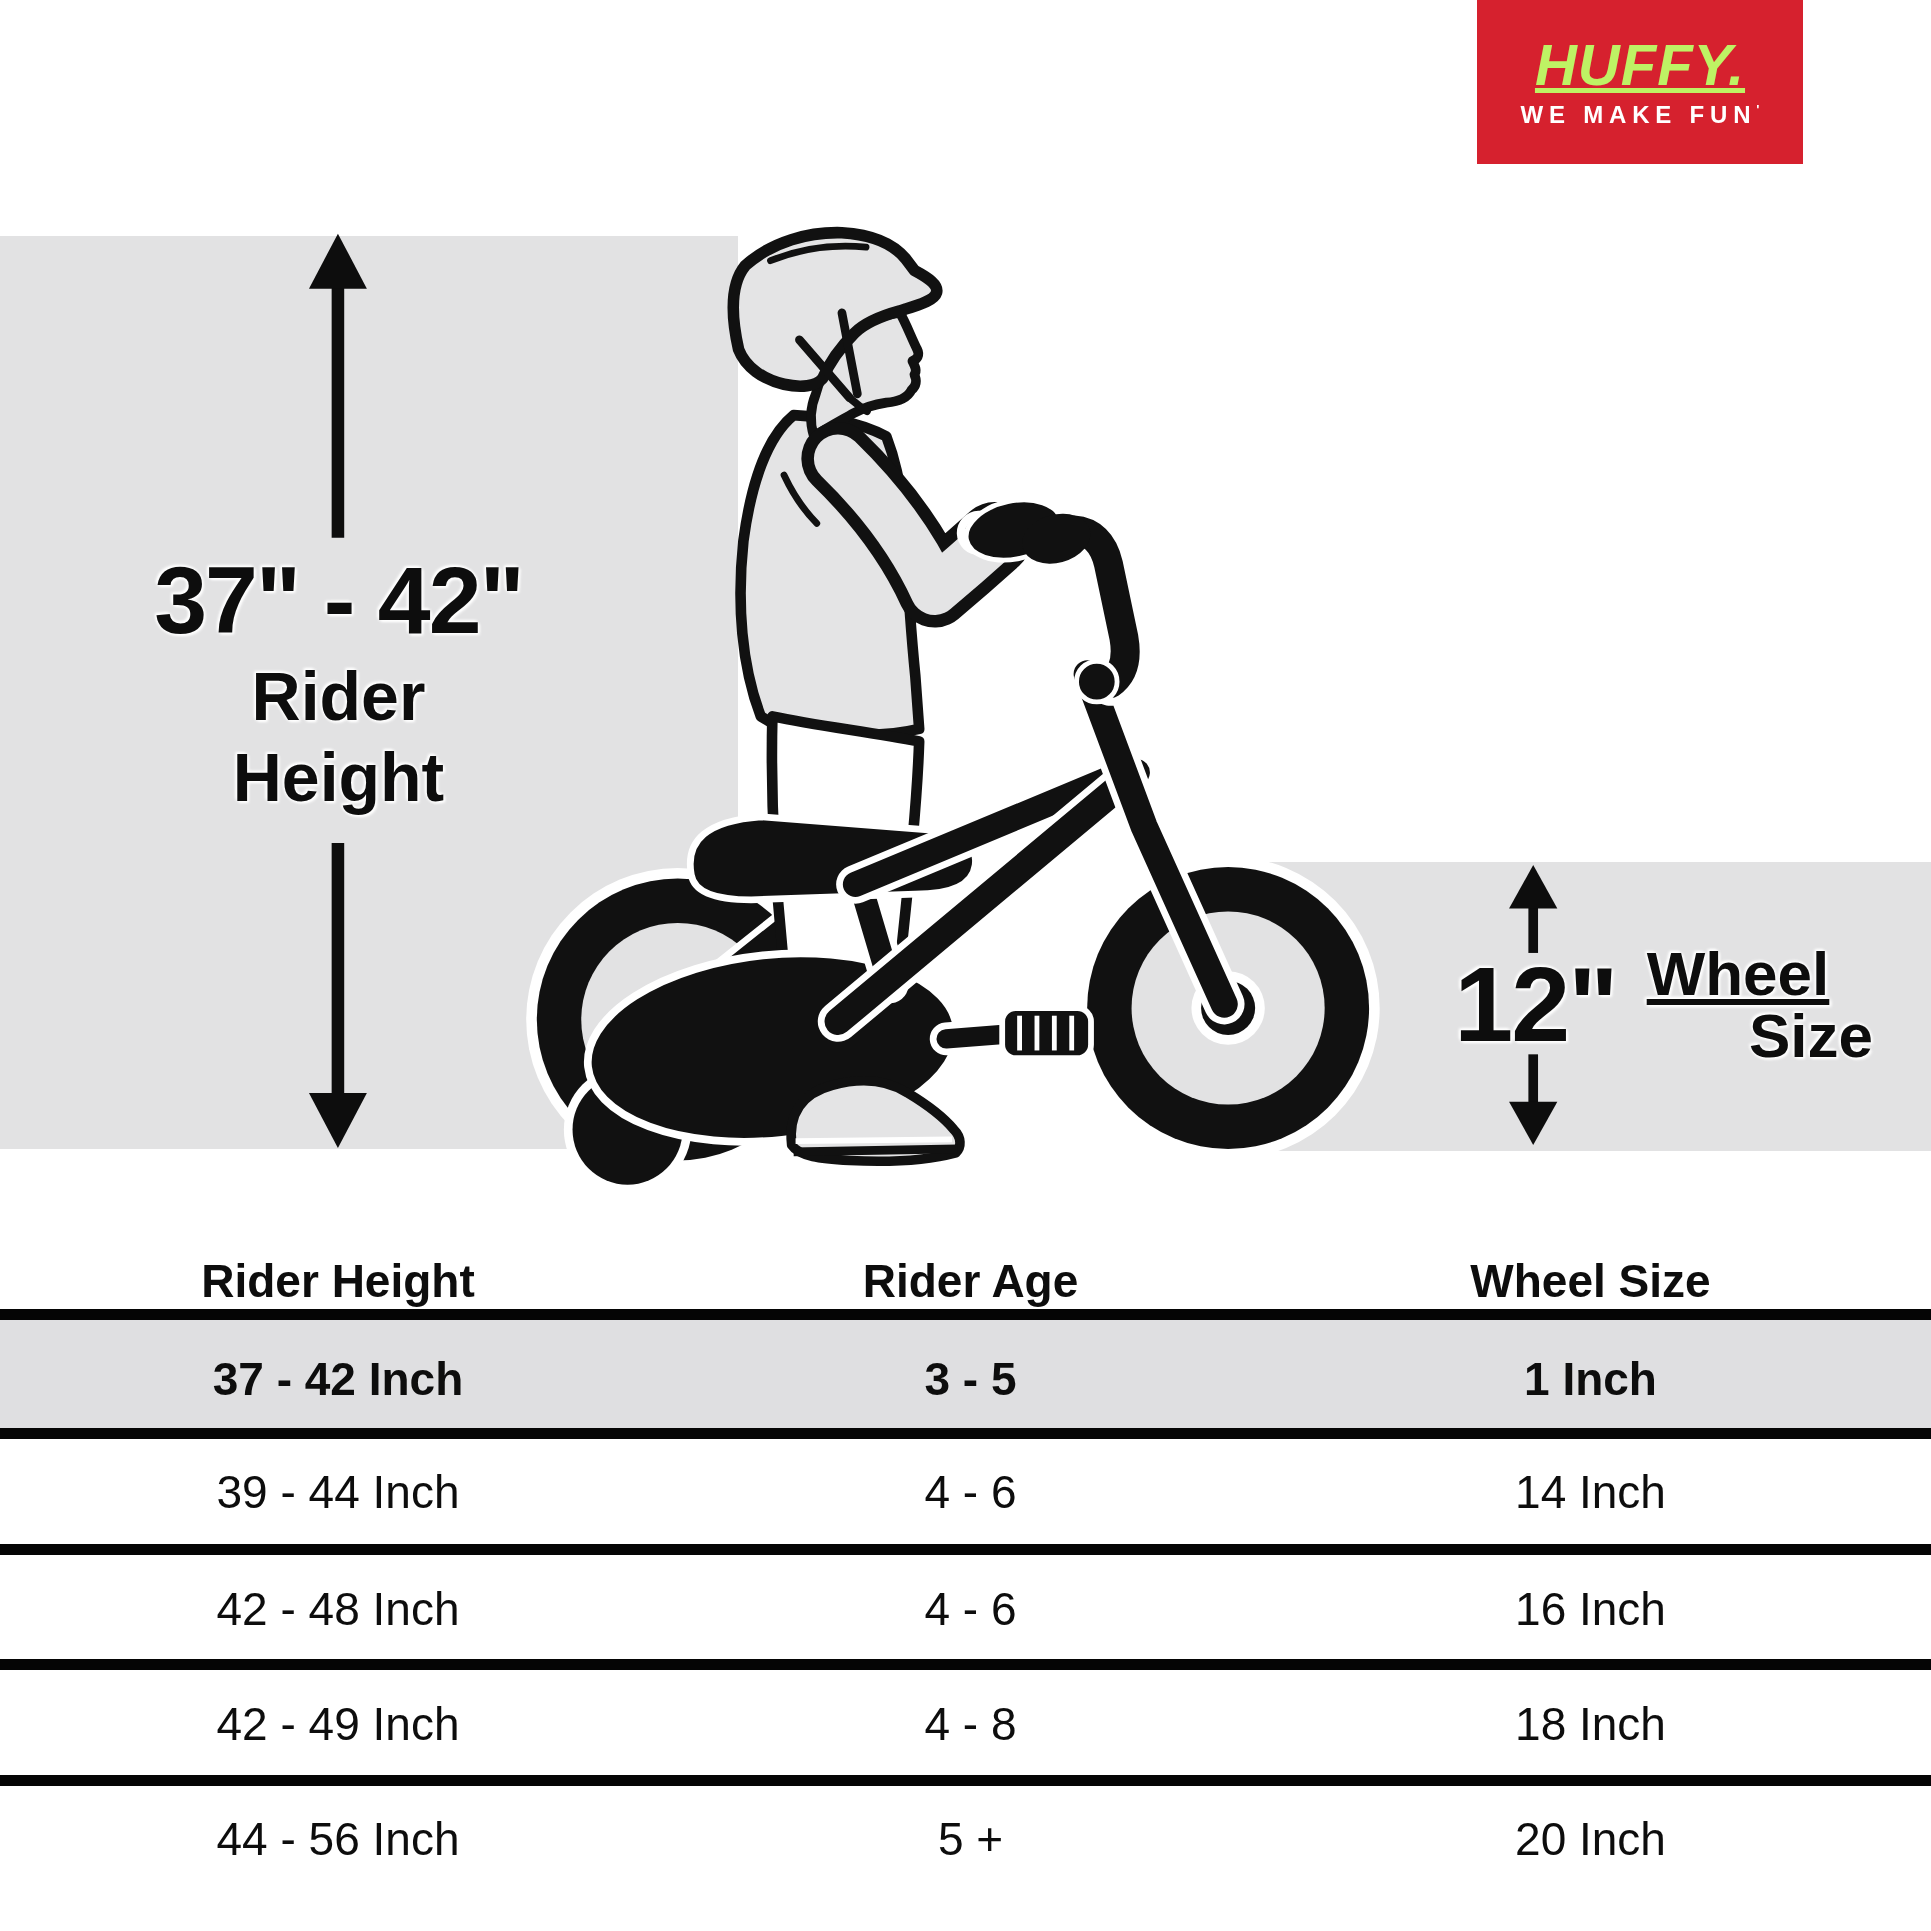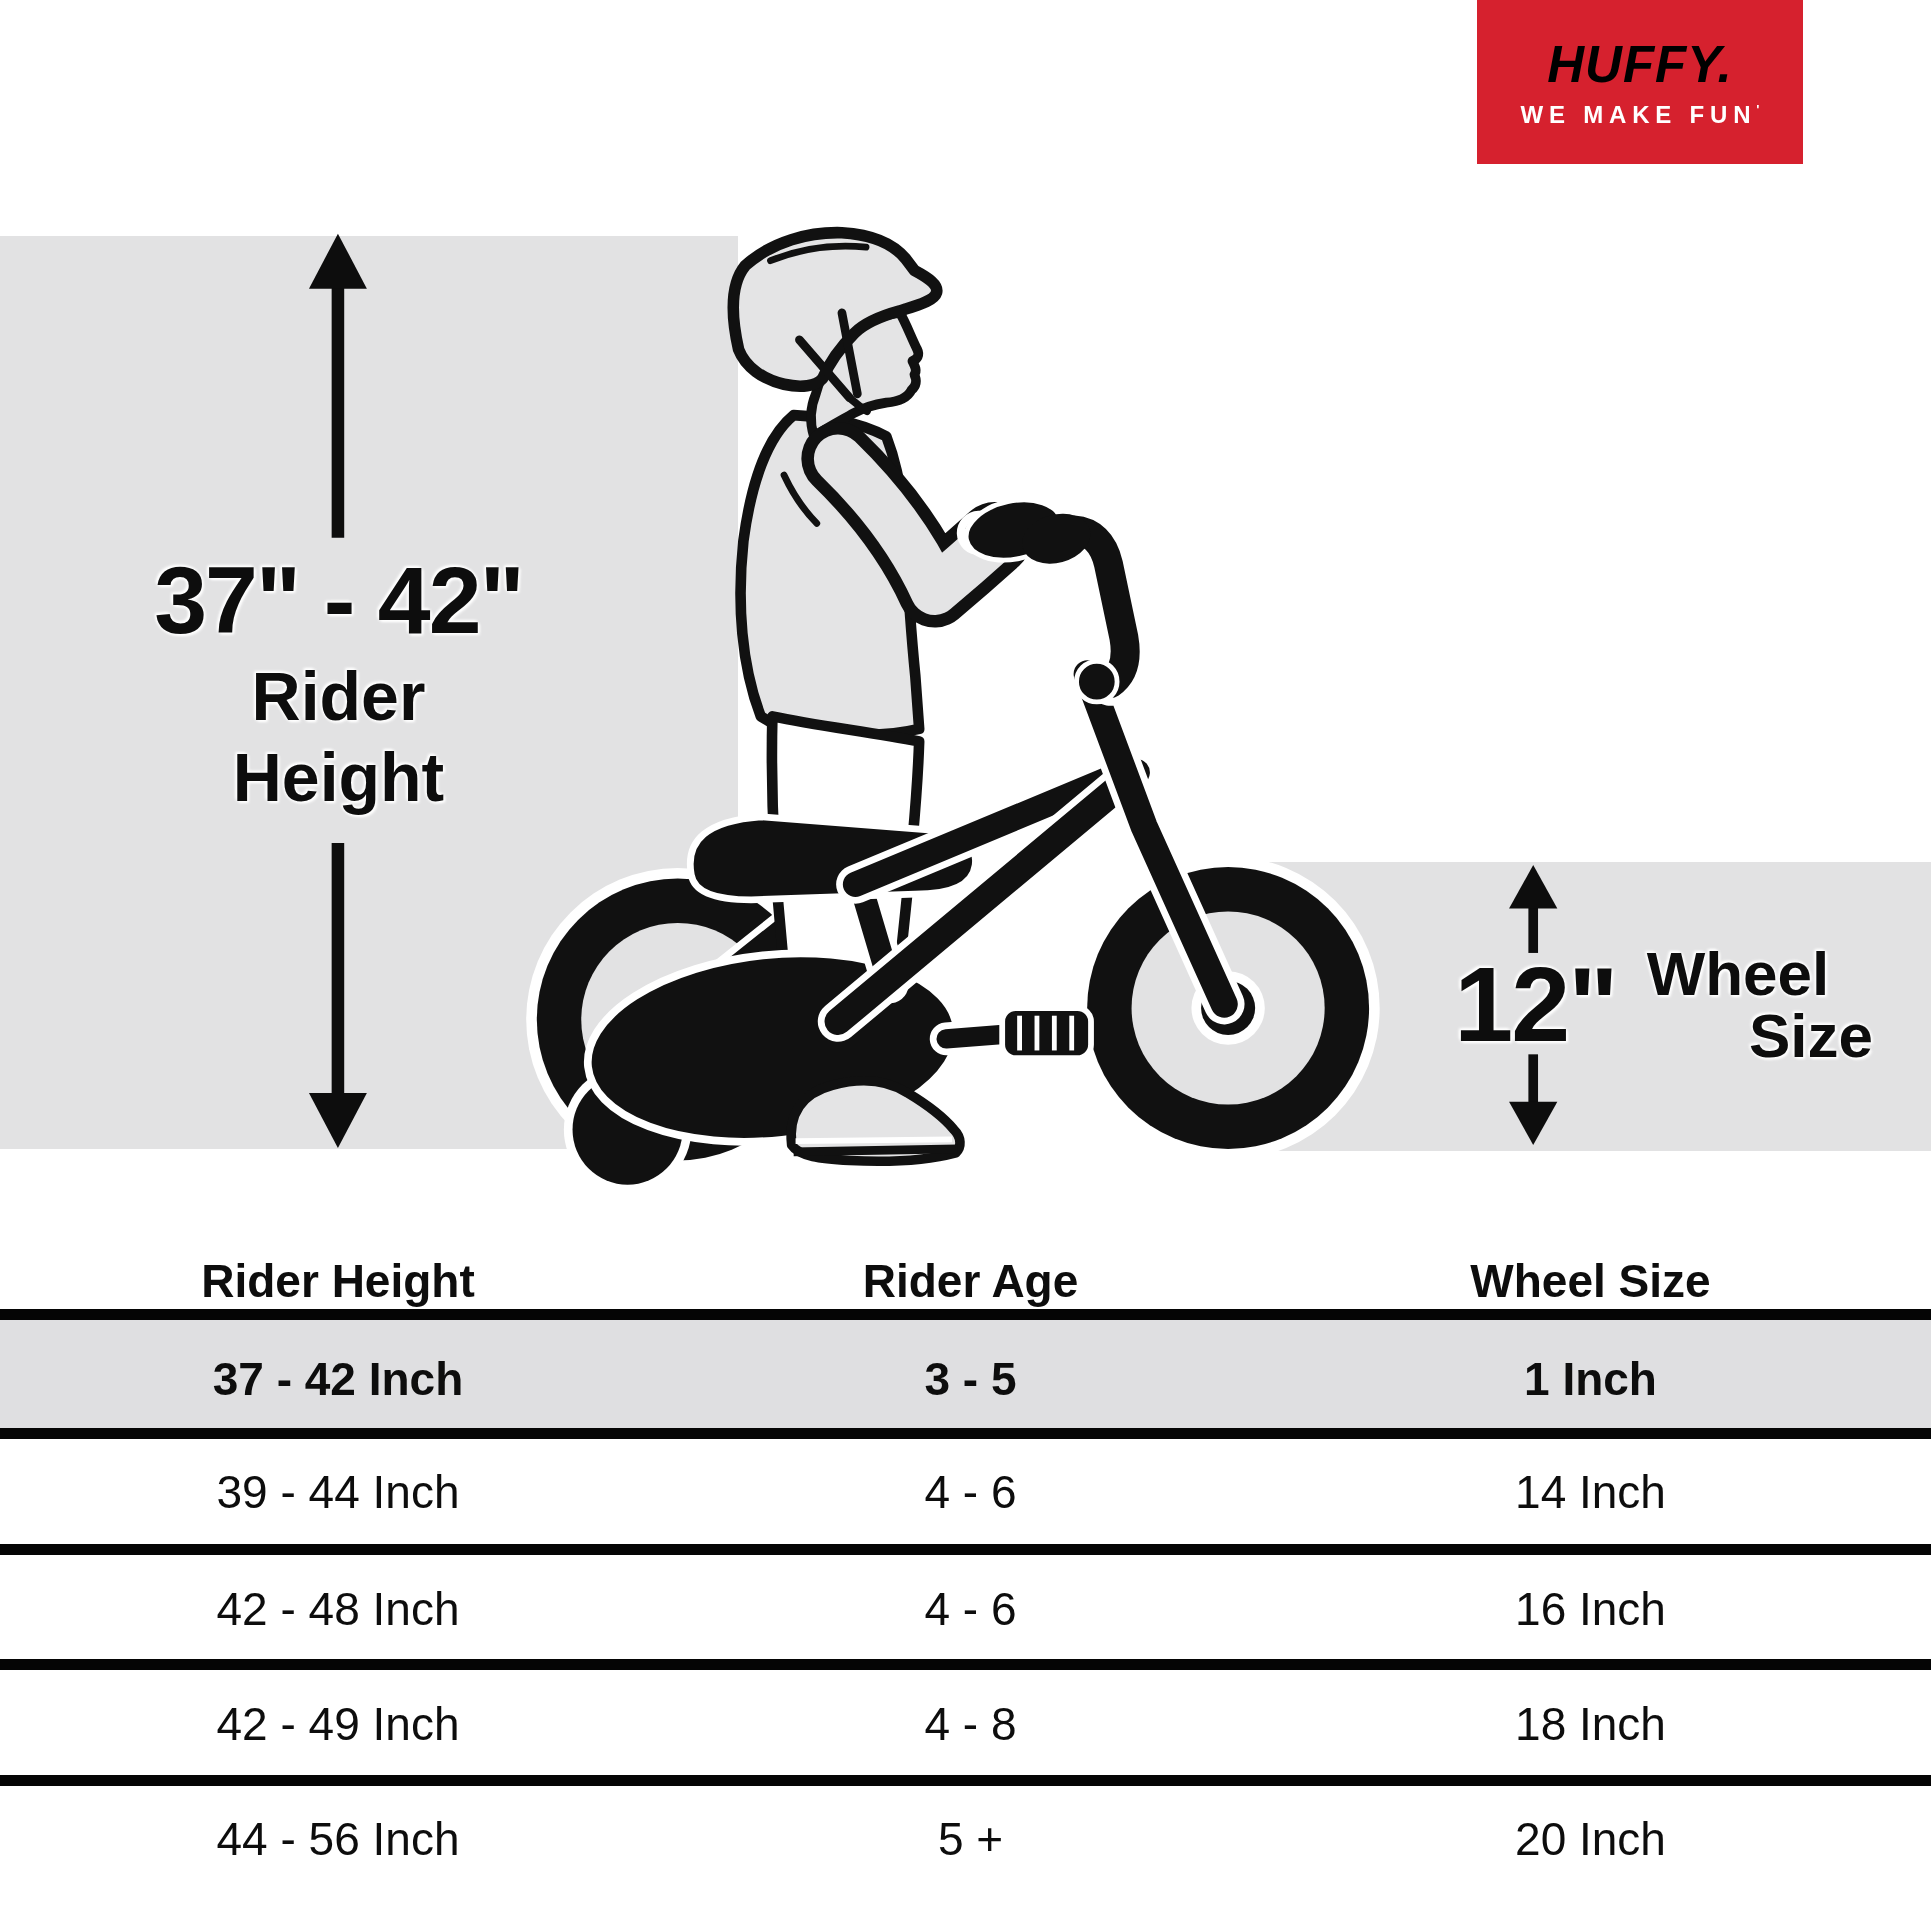--- a/index.html
+++ b/index.html
@@ -7,38 +7,38 @@
     position:relative;width:1931px;height:1931px;background:#ffffff;overflow:hidden;
     font-family:"Liberation Sans", sans-serif;color:#0d0d0d;
   }
   .band{position:absolute;background:#e2e2e3;}
   .band-left{left:0;top:236px;width:738px;height:913px;}
   .band-right{left:1258px;top:862px;width:673px;height:289px;}
 
   
   .logo{position:absolute;left:1477px;top:0;width:326px;height:164px;background:#d6212e;
         display:flex;flex-direction:column;align-items:center;justify-content:center;}
-  .logo-word{color:#000000;font-size:51px;font-weight:800;font-style:italic;letter-spacing:1px;line-height:58px;}
+  .logo-word{color:#bef264;font-size:58px;font-weight:800;font-style:italic;letter-spacing:1px;line-height:58px;text-decoration:underline;}
   .logo-tag{color:#ffffff;font-size:24px;font-weight:700;letter-spacing:5.8px;margin-top:7px;white-space:nowrap;}
   .tag-mark{font-size:13.5px;vertical-align:super;letter-spacing:0;}
 
   
   .halo{text-shadow:0 0 3.9px #fff,0 0 3.9px #fff,1.9px 1.9px 2.9px #fff,-1.9px -1.9px 2.9px #fff;}
   .hero-range{position:absolute;left:39px;width:599px;top:550px;text-align:center;
               font-size:95px;font-weight:800;letter-spacing:-1.9px;line-height:100px;}
   .hero-label{position:absolute;left:39px;width:599px;text-align:center;
               font-size:68px;font-weight:700;line-height:73px;}
   .hero-label.l1{top:660px;}
   .hero-label.l2{top:741px;}
 
   .wheel-size{position:absolute;left:1405px;width:261px;top:950px;text-align:center;
               font-size:106px;font-weight:800;letter-spacing:-1.9px;line-height:108px;}
   .wheel-label{position:absolute;left:1603px;width:270px;text-align:center;
                font-size:62px;font-weight:700;line-height:64px;}
-  .wheel-label.w1{top:942px;}
+  .wheel-label.w1{top:942px;text-decoration:underline;}
   .wheel-label.w2{top:1004px;text-align:right;}
 
   
   #art{position:absolute;left:0;top:0;width:1931px;height:1931px;}
 
   
   .hline{position:absolute;left:0;width:1931px;height:10.6px;background:#050505;}
   .rowbg{position:absolute;left:0;top:1320px;width:1931px;height:108px;background:#dfdfe1;}
   .trow .cell,.thead .cell{position:absolute;height:54px;line-height:54px;text-align:center;font-size:46px;}
   .thead .cell{font-weight:700;margin-top:16px;}

